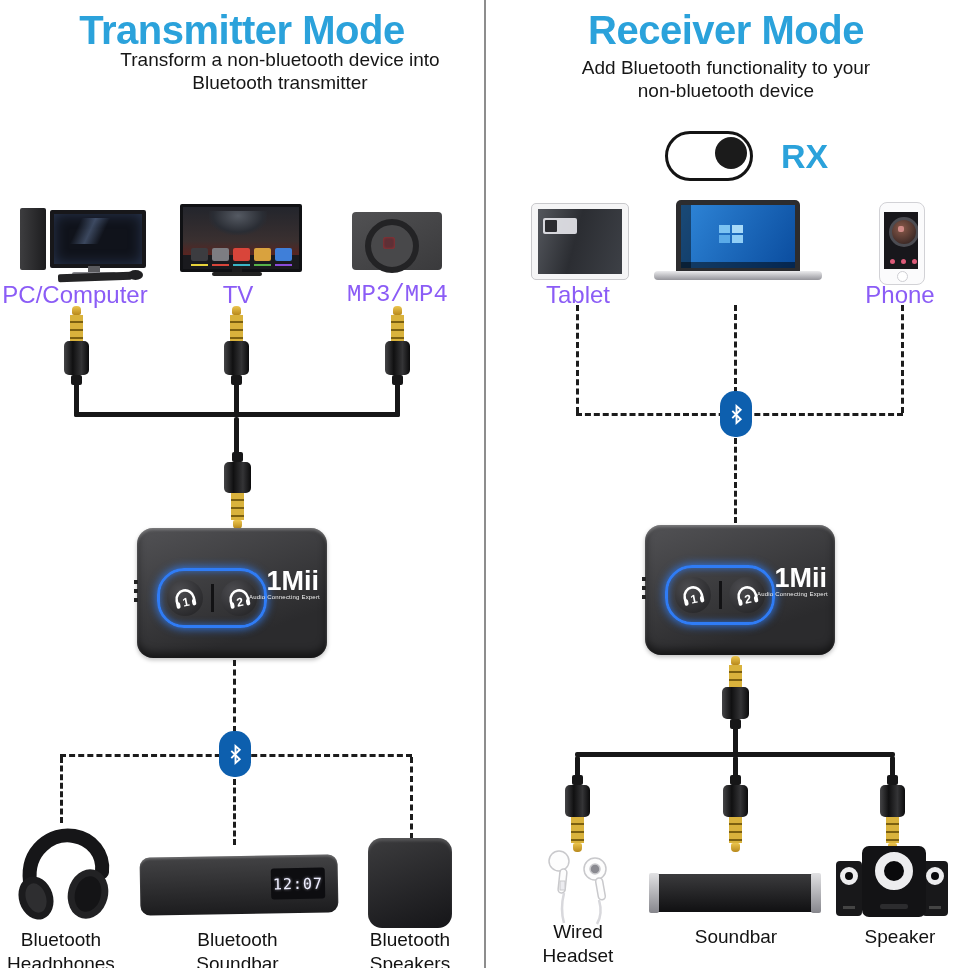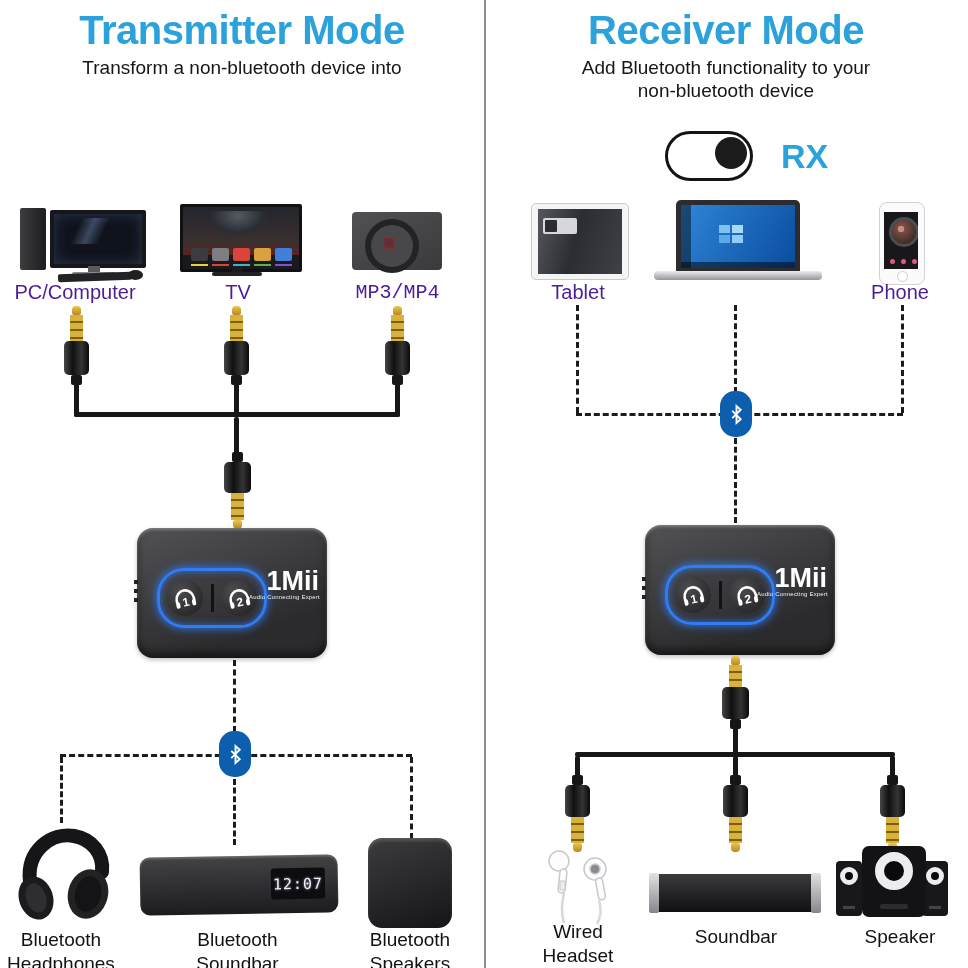--- a/index.html
+++ b/index.html
@@ -2,21 +2,21 @@
 <html><head>
 <meta charset="utf-8">
 <style>
   html,body{margin:0;padding:0;background:#fff;}
   #stage{position:relative;width:968px;height:968px;background:#fff;overflow:hidden;
          font-family:"Liberation Sans",sans-serif;color:#121212;}
   .abs{position:absolute;}
   
   .col-title{width:484px;text-align:center;font-size:40px;font-weight:700;letter-spacing:-.5px;color:#2ba2db;}
   .col-sub{width:484px;text-align:center;font-size:19px;line-height:23px;color:#161616;}
-  .dev-label{text-align:center;font-size:20px;color:#4c1d95;}
+  .dev-label{text-align:center;font-size:24px;color:#8b5cf6;}
   .out-label{text-align:center;font-size:19px;line-height:24px;color:#121212;}
   .mode-label{font-size:34px;font-weight:600;color:#2ba2db;}
   
   .divider{left:484px;top:0;width:2px;height:968px;background:#8d8d8d;}
   
   .toggle-row{display:flex;align-items:center;gap:14px;}
   .pill{width:82px;height:44px;border:3px solid #141414;border-radius:26px;background:#fff;position:relative;}
   .knob{position:absolute;top:3px;width:32px;height:32px;border-radius:50%;background:#1b1b1b;}
   .knob-left{left:3px;} .knob-right{right:3px;}
   
@@ -106,22 +106,23 @@
   .sat-ring{position:absolute;left:4px;top:6px;width:18px;height:18px;border-radius:50%;border:5px solid #ededef;background:#0a0a0c;box-sizing:border-box;}
   .sat-slot{position:absolute;left:7px;bottom:7px;width:12px;height:3px;background:#444;}
 </style>
 </head>
 <body>
 
 <div id="stage">
   <div class="abs divider"></div>
 
   <div class="abs col-title" style="left:0;top:8px;">Transmitter Mode</div>
-  <div class="abs col-sub" style="left:0;top:56px;">
+  <div class="abs col-sub" style="left:0;top:48px;padding-left:38px;">
     <div>Transform a non-bluetooth device into</div>
+    <div>Bluetooth transmitter</div>
   </div>
 
   <div class="abs pc-tower"></div>
   <div class="abs pc-mon"></div>
   <div class="abs pc-monstreak"></div>
   <div class="abs pc-stand"></div>
   <div class="abs pc-base"></div>
   <div class="abs pc-kbd"></div>
   <div class="abs pc-mouse"></div>
 

